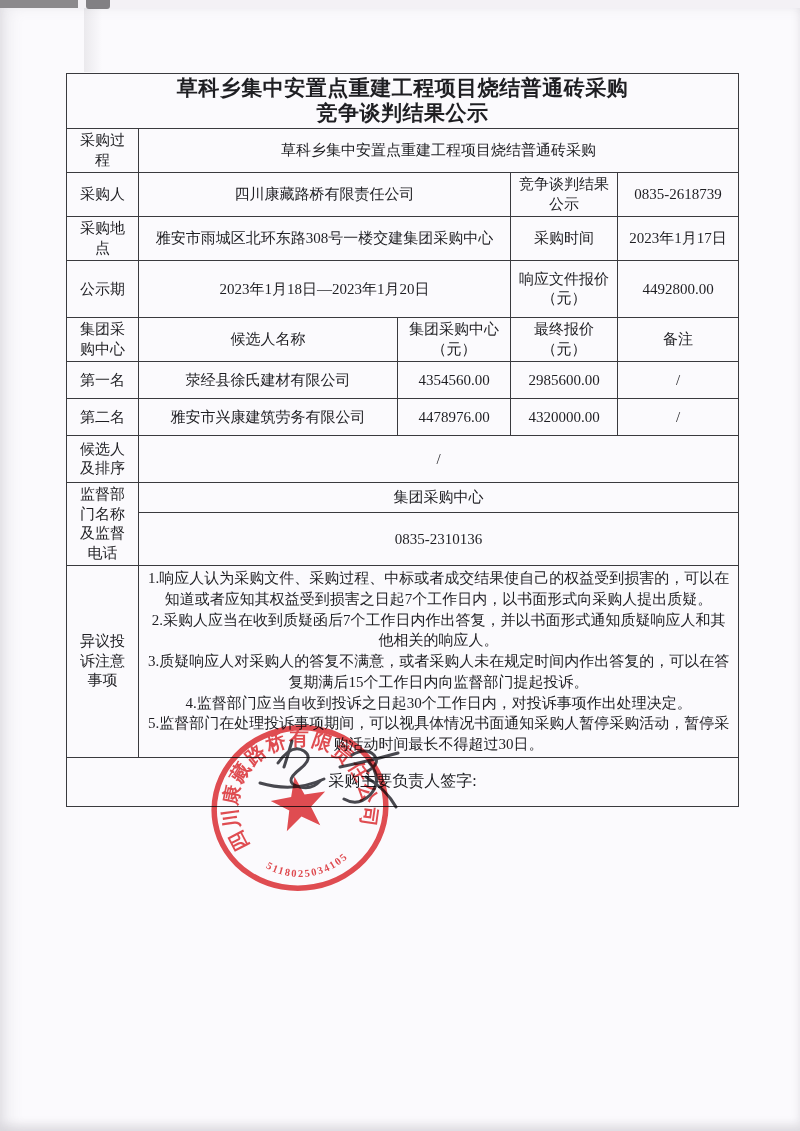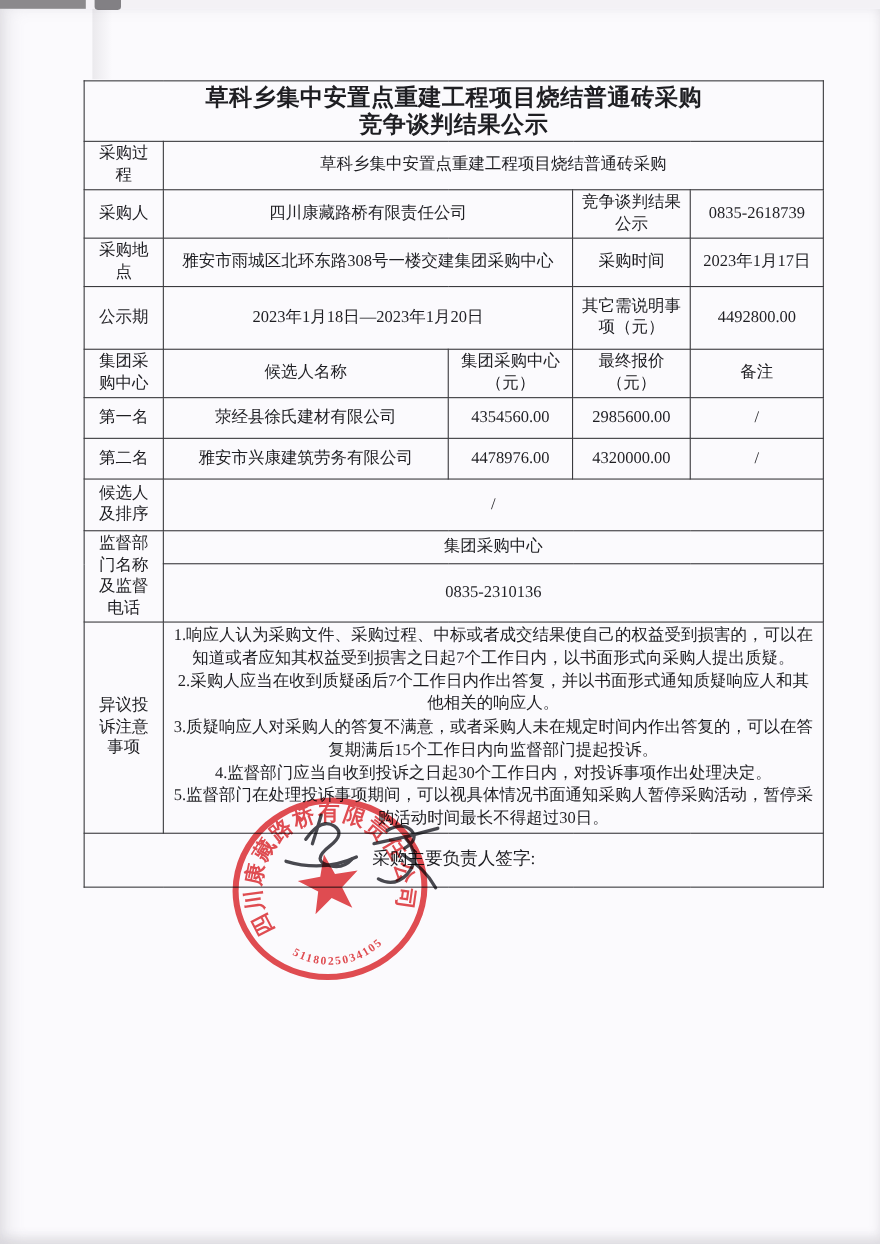--- a/index.html
+++ b/index.html
@@ -12,21 +12,21 @@
   .paper{
     position:absolute;left:0;top:8px;right:0;bottom:0;
     background:#fbfafd;
     box-shadow:inset 0 -6px 10px rgba(120,115,130,.18), inset 10px 0 14px rgba(120,115,130,.10);
   }
   .scan-band{position:absolute;left:0;top:0;width:78px;height:8px;background:#8b898c;}
   .scan-mark{position:absolute;left:86px;top:0;width:24px;height:9px;background:#828084;border-radius:0 0 3px 3px;}
   .scan-strip{position:absolute;left:84px;top:8px;width:18px;height:64px;
     background:linear-gradient(to right, rgba(90,85,95,.10), rgba(90,85,95,0));}
   table.doc{
-    position:absolute;left:76px;top:73px;width:672px;
+    position:absolute;left:66px;top:73px;width:672px;
     border-collapse:collapse;table-layout:fixed;
     font-size:15px;line-height:1.3;
   }
   table.doc td{
     border:1.6px solid #3a3a3e;
     text-align:center;vertical-align:middle;
     padding:2px 6px;
     white-space:pre-line;
     overflow:hidden;
   }
@@ -82,21 +82,21 @@
   </tr>
   <tr style="height:41px">
     <td>采购地点</td>
     <td colspan="2">雅安市雨城区北环东路308号一楼交建集团采购中心</td>
     <td>采购时间</td>
     <td>2023年1月17日</td>
   </tr>
   <tr style="height:57px">
     <td>公示期</td>
     <td colspan="2">2023年1月18日—2023年1月20日</td>
-    <td>其它需说明事项（元）</td>
+    <td>响应文件报价（元）</td>
     <td>4492800.00</td>
   </tr>
   <tr style="height:43px">
     <td>集团采购中心</td>
     <td>候选人名称</td>
     <td>集团采购中心（元）</td>
     <td>最终报价（元）</td>
     <td>备注</td>
   </tr>
   <tr style="height:37px">

